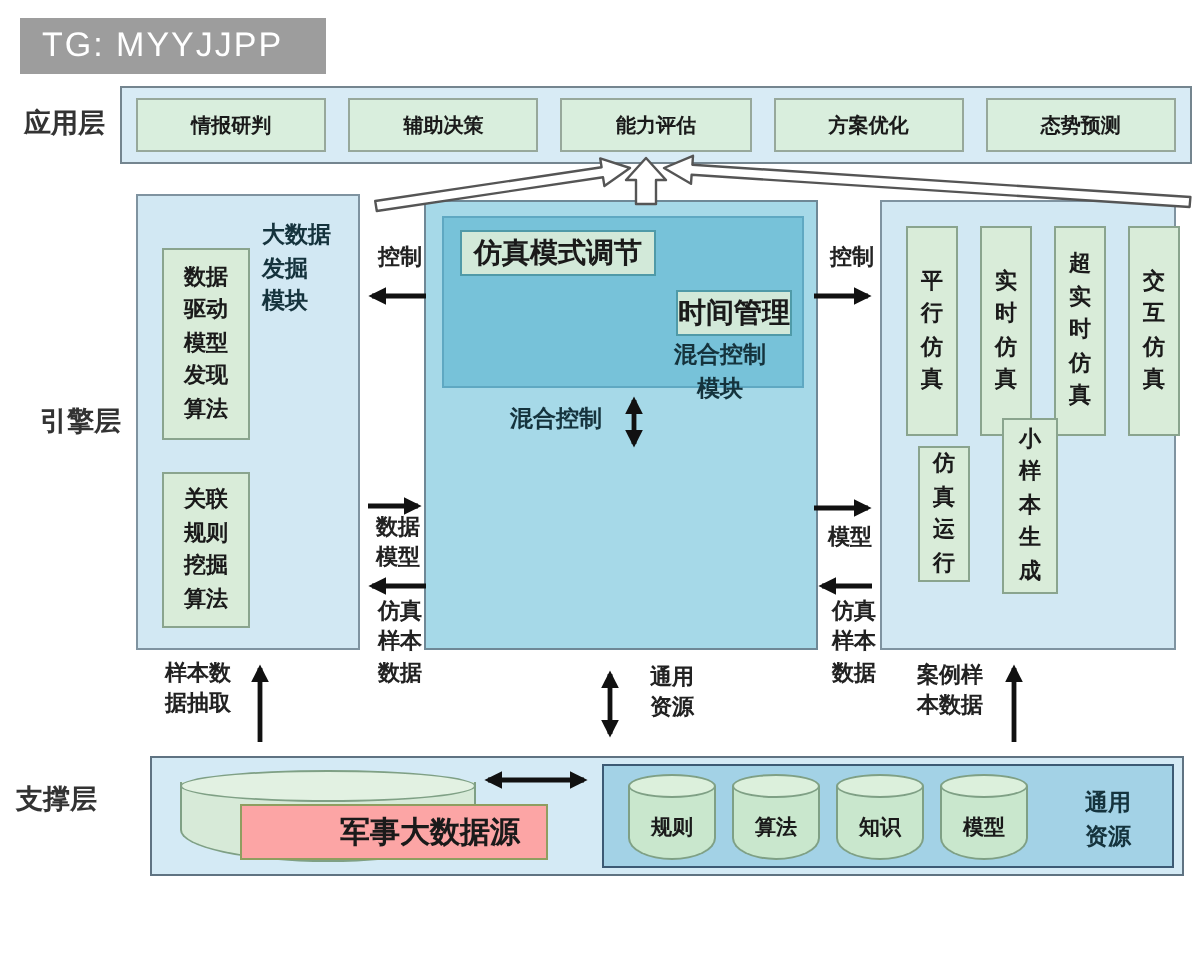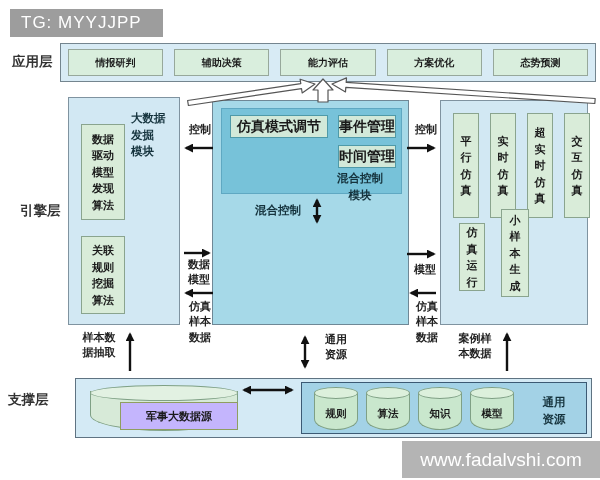--- a/index.html
+++ b/index.html
@@ -34,32 +34,31 @@
   
   .cyl{position:absolute;}
   .cyl .cyl-body{position:absolute;left:0;right:0;top:6px;bottom:0;background:#c9e7cd;
        border:1px solid #7fa085;border-top:none;border-radius:0 0 50% 50% / 0 0 11px 11px;}
   .cyl .cyl-top{position:absolute;left:0;right:0;top:0;height:12px;background:#dcf0dc;
        border:1px solid #7fa085;border-radius:50%;box-sizing:border-box;}
   .cyl .cyl-label{position:absolute;left:0;right:0;top:10px;bottom:0;display:flex;align-items:center;
        justify-content:center;font-size:10.5px;font-weight:bold;}
   .bigcyl .cyl-body{border-radius:0 0 50% 50% / 0 0 16px 16px;background:#d7ead8;}
   .bigcyl .cyl-top{height:16px;background:#e2f1e2;}
-  .mil-box{position:absolute;left:30px;top:17px;width:116px;height:26px;background:#c4b5fd;
+  .mil-box{position:absolute;left:30px;top:17px;width:116px;height:26px;background:#fca5a5;
            border:1px solid #8f9e60;display:flex;align-items:center;justify-content:center;
-           font-size:11px;font-weight:bold;z-index:2;}
+           font-size:15px;font-weight:bold;z-index:2;padding-left:36px;}
   svg.arrows{position:absolute;left:0;top:0;pointer-events:none;z-index:6;}
 </style>
 </head>
 <body>
 
 <div class="page">
 
   <div class="tg-badge">TG: MYYJJPP</div>
-  <div class="site-badge">www.fadalvshi.com</div>
 
   <div class="layer-label" style="left:12px;top:53px;">应用层</div>
   <div class="layer-label" style="left:20px;top:202px;">引擎层</div>
   <div class="layer-label" style="left:8px;top:391px;">支撑层</div>
 
   <div class="app-box">
     <div class="app-item">情报研判</div>
     <div class="app-item">辅助决策</div>
     <div class="app-item">能力评估</div>
     <div class="app-item">方案优化</div>
@@ -84,21 +83,20 @@
   <div class="flow-label" style="left:186px;top:122px;width:28px;">控制</div>
   <div class="flow-label pre" style="left:183px;top:257px;width:32px;">数据
 模型</div>
   <div class="flow-label pre" style="left:184px;top:299px;width:32px;">仿真
 样本
 数据</div>
 
   <div class="center-box">
     <div class="sub-panel" style="left:8px;top:7px;width:181px;height:86px;">
       <div class="teal-box" style="left:8px;top:6px;width:98px;height:23px;">仿真模式调节</div>
-      <div class="teal-box" style="left:116px;top:6px;width:58px;height:23px;">事件管理</div>
       <div class="teal-box" style="left:116px;top:36px;width:58px;height:23px;">时间管理</div>
       <div class="mod-title pre" style="left:100px;top:61px;width:76px;">混合控制
 模块</div>
     </div>
     <div class="mod-title" style="left:42px;top:101px;">混合控制</div>
   </div>
 
   <div class="flow-label" style="left:412px;top:122px;width:28px;">控制</div>
   <div class="flow-label" style="left:411px;top:262px;width:28px;">模型</div>
   <div class="flow-label pre" style="left:411px;top:299px;width:32px;">仿真

